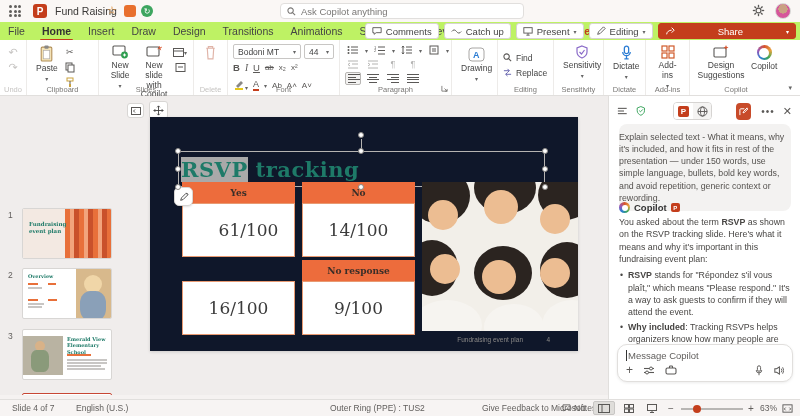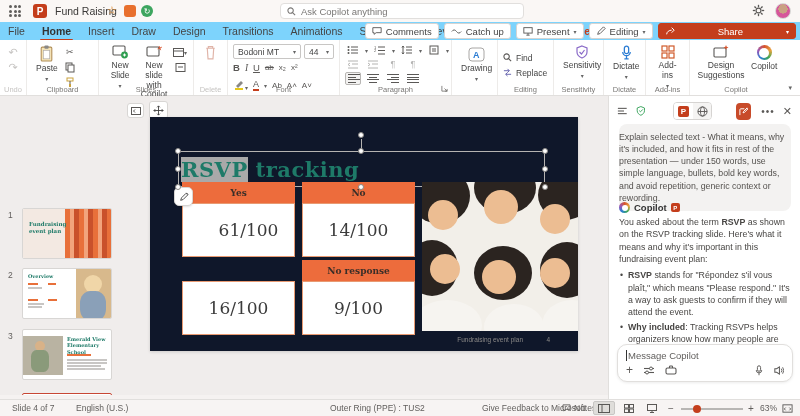--- a/index.html
+++ b/index.html
@@ -14,21 +14,21 @@
   .pptlogo { width:14px; height:14px; background:#c43e1c; border-radius:3px; color:#fff; font-size:10px; font-weight:bold; display:flex; align-items:center; justify-content:center; }
   #doc-title { font-size:10.5px; color:#3b3a39; }
   .star { color:#e08a2e; font-size:11px; }
   .badge1 { width:12px; height:12px; background:#e8702e; border-radius:3px; }
   .badge2 { width:12px; height:12px; background:#3da55f; border-radius:50%; color:#fff; font-size:8px; display:flex; align-items:center; justify-content:center; }
   #searchbox { position:absolute; left:280px; top:3px; width:244px; height:16px; background:#fff; border:1px solid #e1dfdd; border-radius:4px; display:flex; align-items:center; padding:0 6px; gap:5px; }
   #searchbox span { font-size:9.5px; color:#7a7876; }
   .avatar { width:16px; height:16px; border-radius:50%; background:radial-gradient(circle at 50% 35%, #caa183 0 40%, #d6569a 41% 100%); border:1px solid #d8d6d4; }
 
   
-  #tabrow { position:absolute; top:22px; left:0; width:800px; height:18px; background:#7dd3fc; display:flex; align-items:center; }
+  #tabrow { position:absolute; top:22px; left:0; width:800px; height:18px; background:#bef264; display:flex; align-items:center; }
   #menu-tabs { display:flex; align-items:center; padding-left:8px; gap:17px; }
   .tab { font-size:10.5px; color:#444; cursor:pointer; position:relative; white-space:nowrap; }
   .tab.active { font-weight:bold; color:#333; }
   .tab.active::after { content:""; position:absolute; left:-2px; right:-2px; bottom:-4px; height:2.5px; background:#c43e1c; border-radius:2px; }
   .tab.contextual { color:#c43e1c; font-weight:bold; }
   #tab-actions { position:absolute; right:4px; top:1px; display:flex; align-items:center; gap:5px; }
   .pill { height:16px; border:1px solid #d6d4d2; background:#fff; border-radius:3px; display:flex; align-items:center; gap:4px; padding:0 6px; font-size:9.5px; color:#444; }
   .pill svg { flex:none; }
   .share { background:#c43e1c; border-color:#c43e1c; color:#fff;gap:43px; }
   .chev { font-size:6px; color:#666; }

